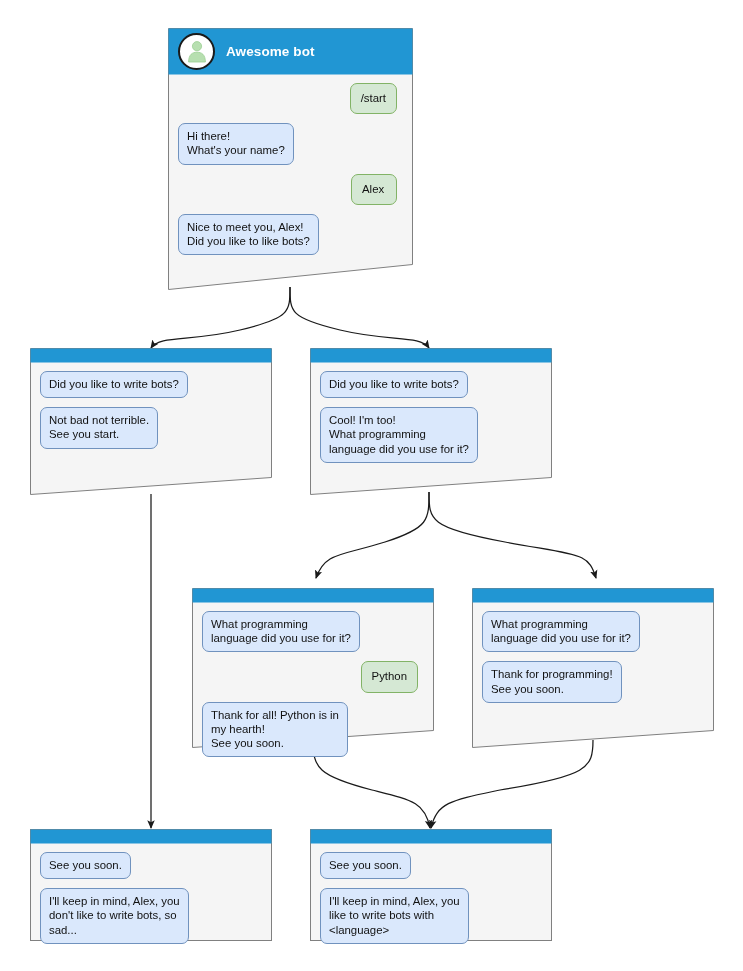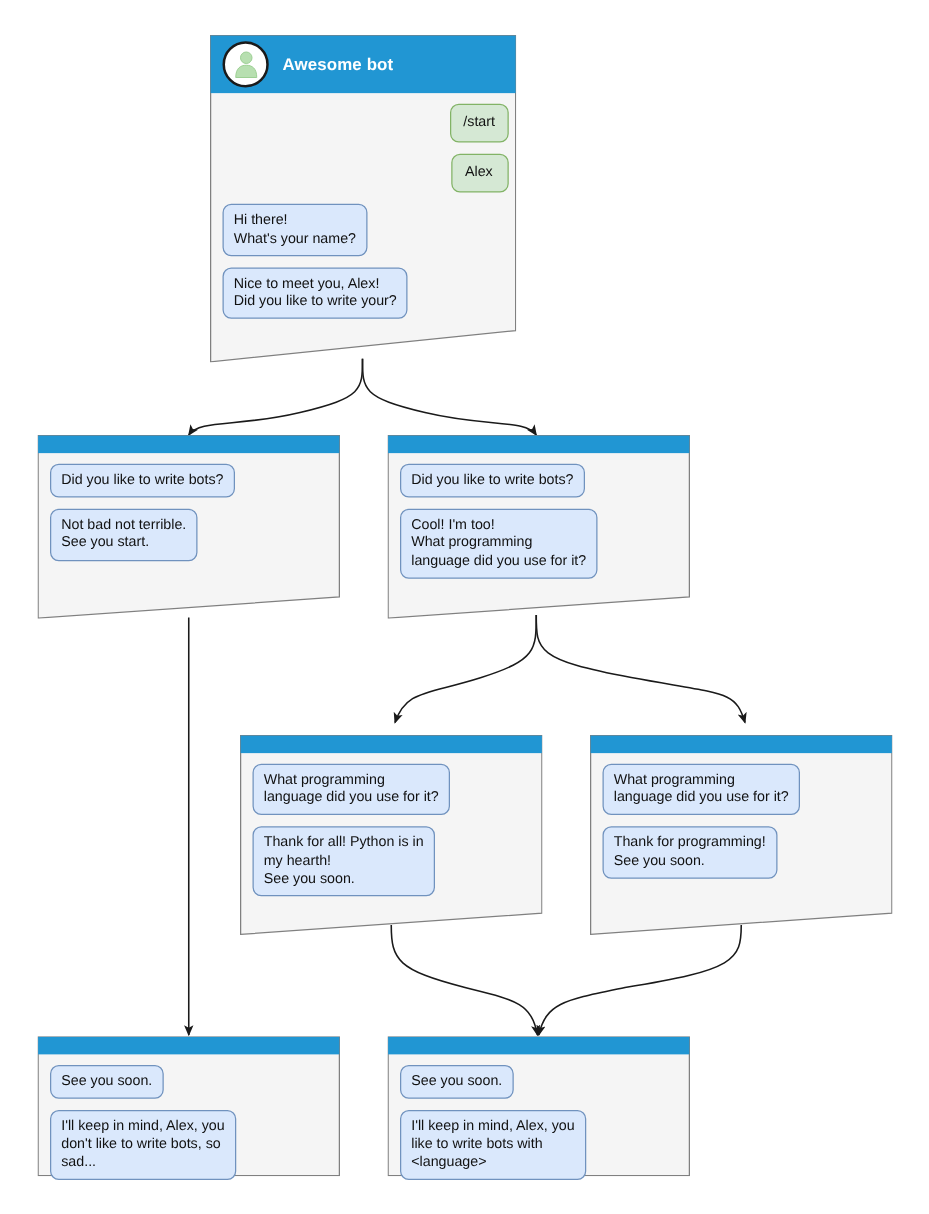--- a/index.html
+++ b/index.html
@@ -78,21 +78,21 @@
     border: 2px solid #1a1a1a;
     box-sizing: border-box;
     display: flex;
     align-items: center;
     justify-content: center;
     flex: 0 0 auto;
   }
   .avatar svg { display: block; }
   .chat {
     position: relative;
-    padding: 9px 6px 0 10px;
+    padding: 9px 16px 0 10px;
     box-sizing: border-box;
   }
   .row {
     display: flex;
     margin-bottom: 9px;
   }
   .row.left  { justify-content: flex-start; }
   .row.right { justify-content: flex-end; }
   .bubble {
     display: inline-block;
@@ -157,30 +157,30 @@
             <circle cx="13" cy="8.2" r="4.6" fill="#b7dfb0" stroke="#9ccf93" stroke-width="0.8"></circle>
             <path d="M4.6,24 C4.6,16.6 8.4,14.2 13,14.2 C17.6,14.2 21.4,16.6 21.4,24 Z" fill="#b7dfb0" stroke="#9ccf93" stroke-width="0.8"></path>
           </svg>
         </div>
         <span class="header-title">Awesome bot</span>
       </div>
       <div class="chat">
         <div class="row right">
           <div class="bubble user">/start</div>
         </div>
+        <div class="row left">
+          <div class="bubble bot">Hi there!
+What's your name?</div>
+        </div>
         <div class="row right">
           <div class="bubble user">Alex</div>
         </div>
         <div class="row left">
-          <div class="bubble bot">Hi there!
-What's your name?</div>
-        </div>
-        <div class="row left">
           <div class="bubble bot">Nice to meet you, Alex!
-Did you like to write your?</div>
+Did you like to like bots?</div>
         </div>
       </div>
     </div>
   </div>
 
   <div class="node" style="left:30px; top:348px; width:242px; height:147px;">
     <svg class="node-shape" viewBox="0 0 242 147" preserveAspectRatio="none" xmlns="http://www.w3.org/2000/svg">
       <path d="M0.5,0.5 L241.5,0.5 L241.5,129.5 L0.5,146.5 Z" fill="#f5f5f5" stroke="#808080" stroke-width="1"></path>
       <rect x="0.5" y="0.5" width="241" height="14" fill="#2196d3" stroke="none"></rect>
     </svg>
@@ -223,20 +223,23 @@
       <path d="M0.5,0.5 L241.5,0.5 L241.5,142.5 L0.5,159.5 Z" fill="#f5f5f5" stroke="#808080" stroke-width="1"></path>
       <rect x="0.5" y="0.5" width="241" height="14" fill="#2196d3" stroke="none"></rect>
     </svg>
     <div class="node-content">
       <div class="node-header"></div>
       <div class="chat">
         <div class="row left">
           <div class="bubble bot">What programming
 language did you use for it?</div>
         </div>
+        <div class="row right">
+          <div class="bubble user wide">Python</div>
+        </div>
         <div class="row left">
           <div class="bubble bot">Thank for all! Python is in
 my hearth!
 See you soon.</div>
         </div>
       </div>
     </div>
   </div>
 
   <div class="node" style="left:472px; top:588px; width:242px; height:160px;">

